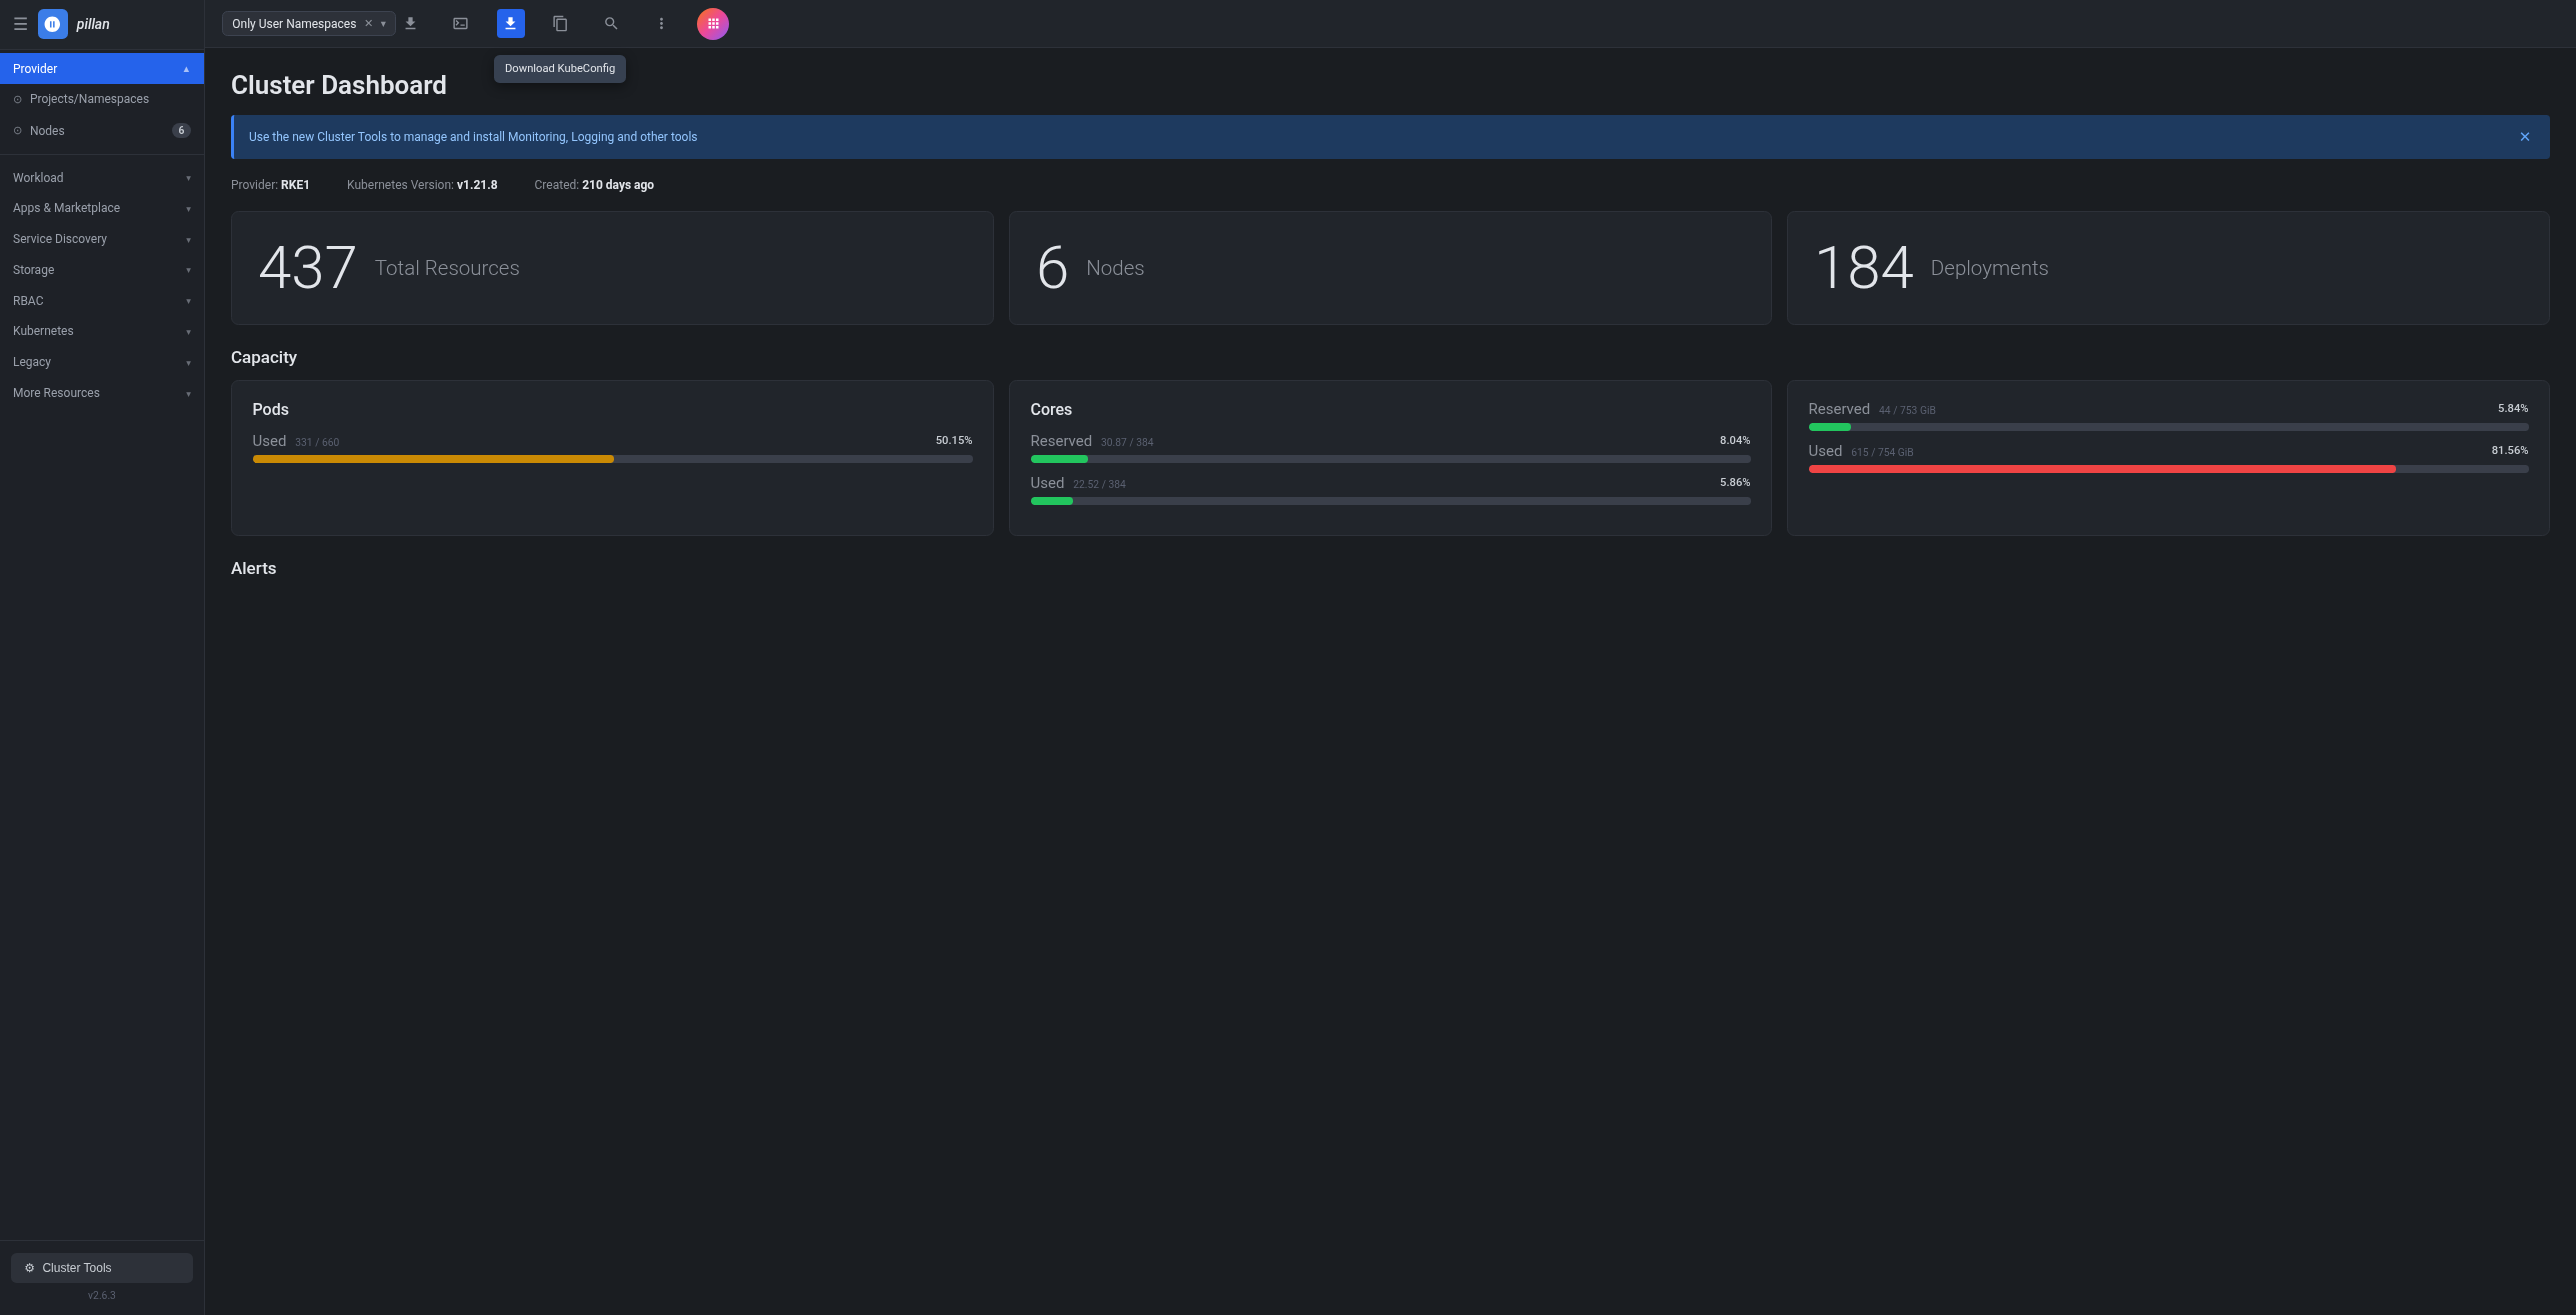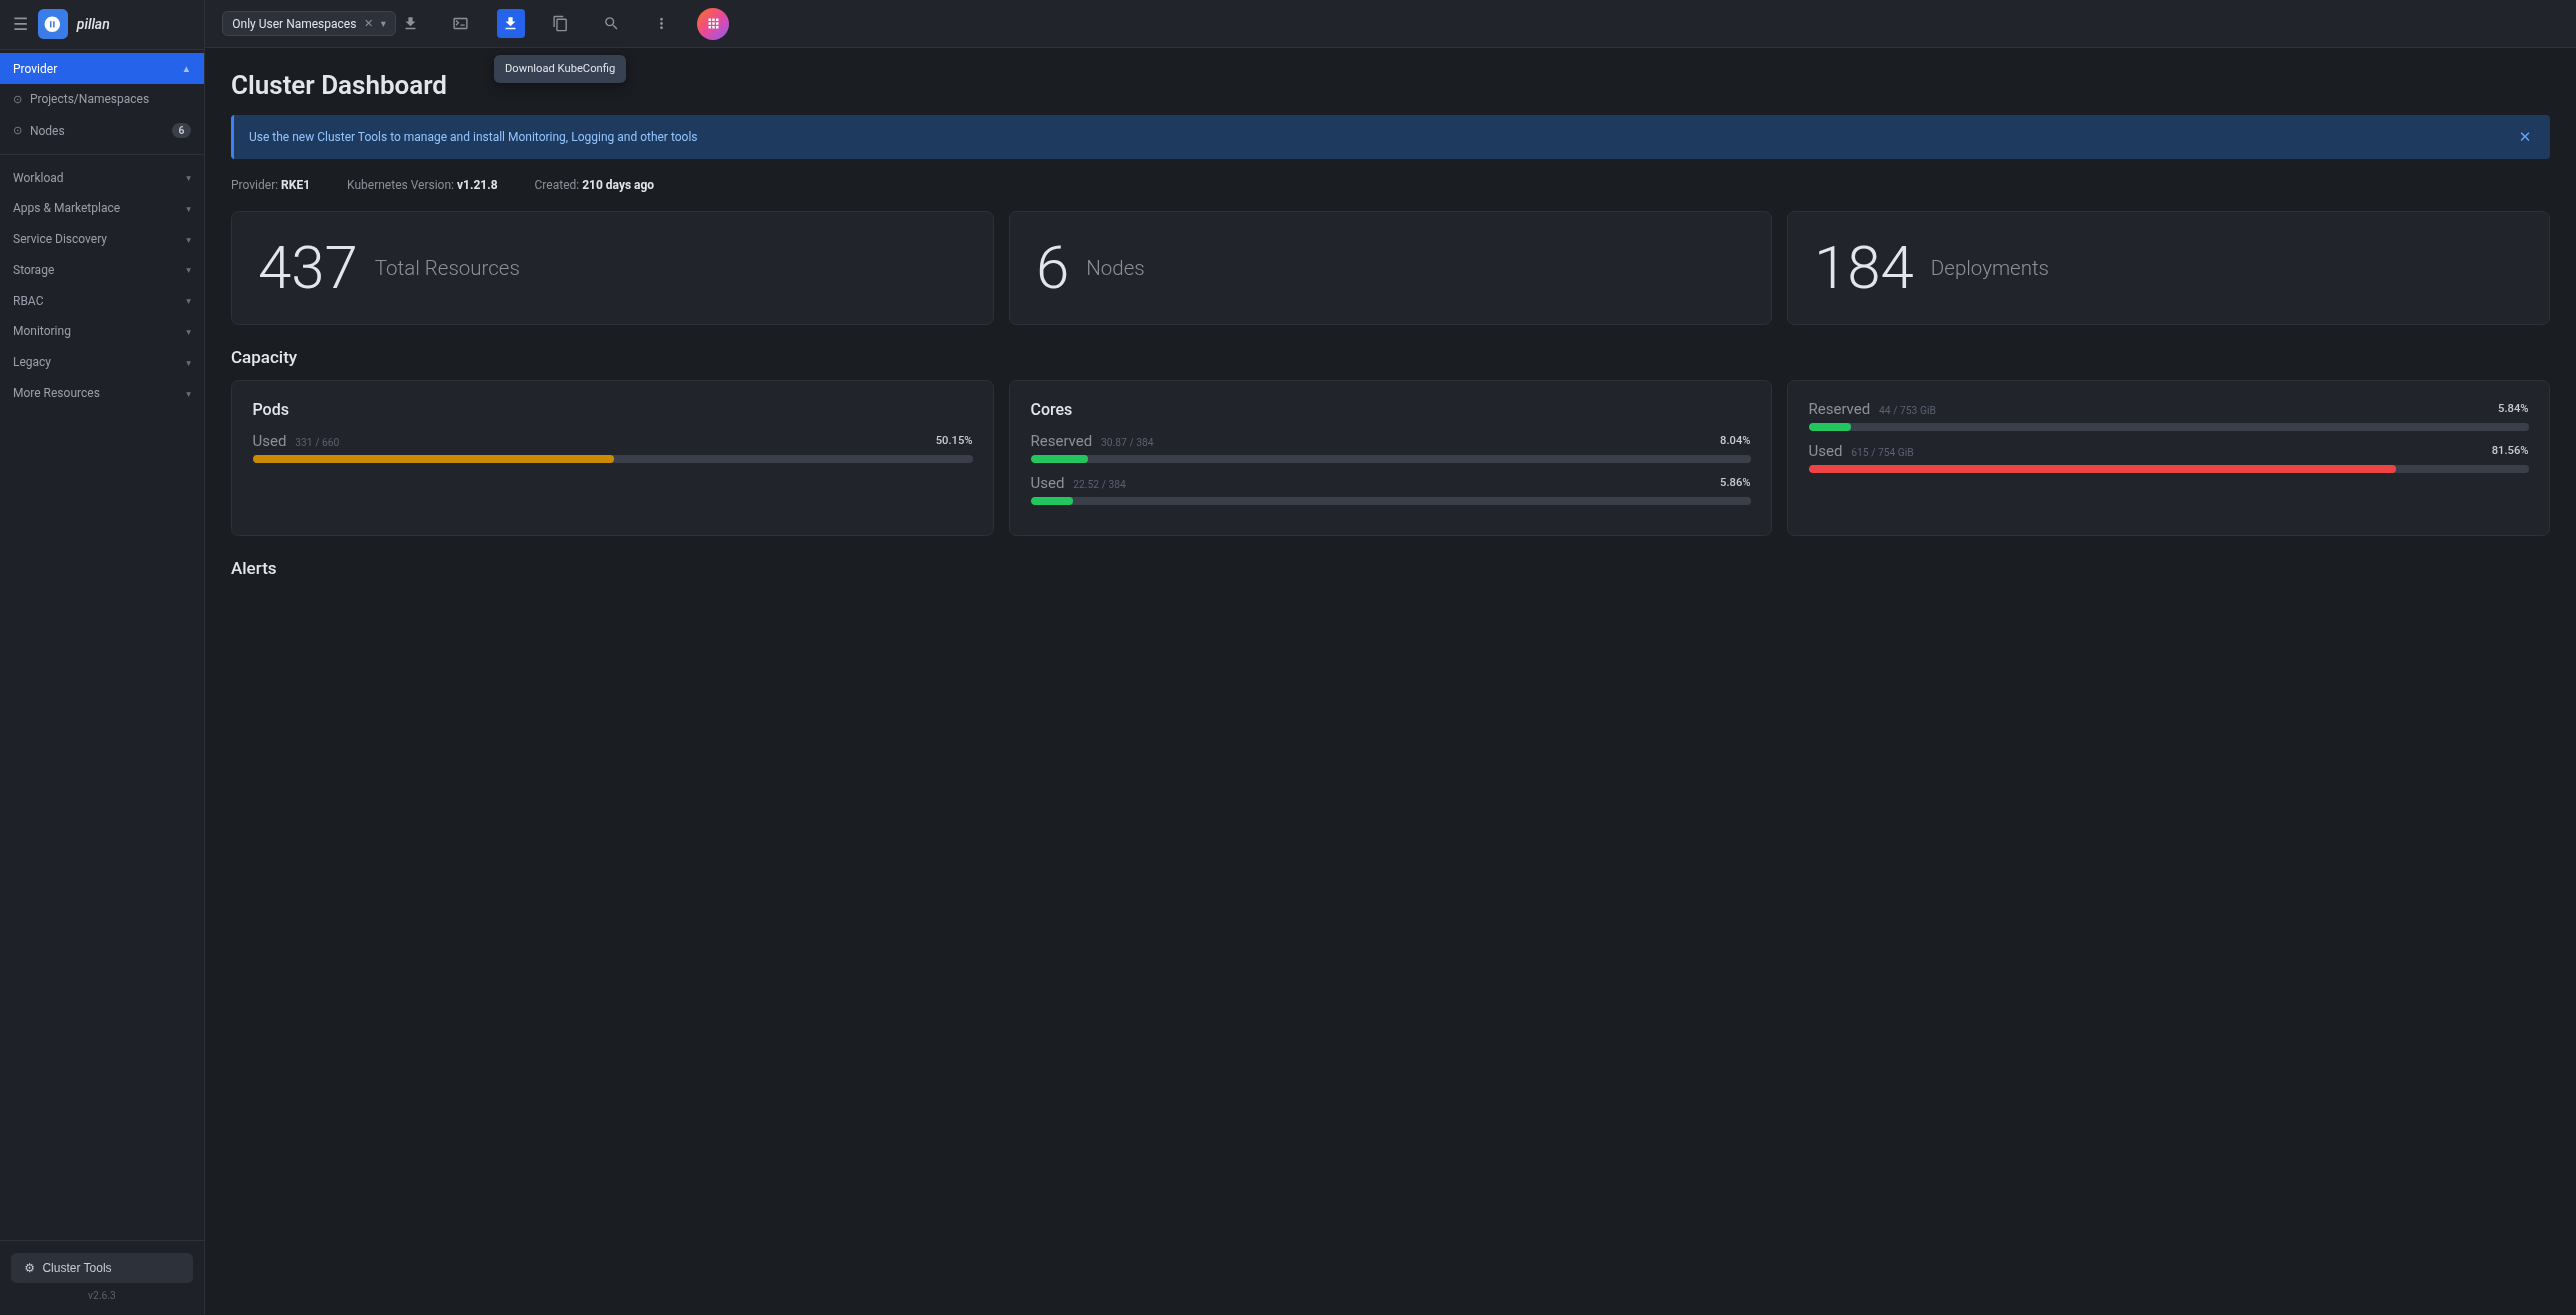--- a/index.html
+++ b/index.html
@@ -469,21 +469,21 @@
       <span class="sidebar-chevron">▾</span>
     </div>
     <div class="sidebar-item">
       <div class="sidebar-item-left">
         <span>RBAC</span>
       </div>
       <span class="sidebar-chevron">▾</span>
     </div>
     <div class="sidebar-item">
       <div class="sidebar-item-left">
-        <span>Monitoring</span>
+        <span>Kubernetes</span>
       </div>
       <span class="sidebar-chevron">▾</span>
     </div>
     <div class="sidebar-item">
       <div class="sidebar-item-left">
         <span>Legacy</span>
       </div>
       <span class="sidebar-chevron">▾</span>
     </div>
     <div class="sidebar-item">

